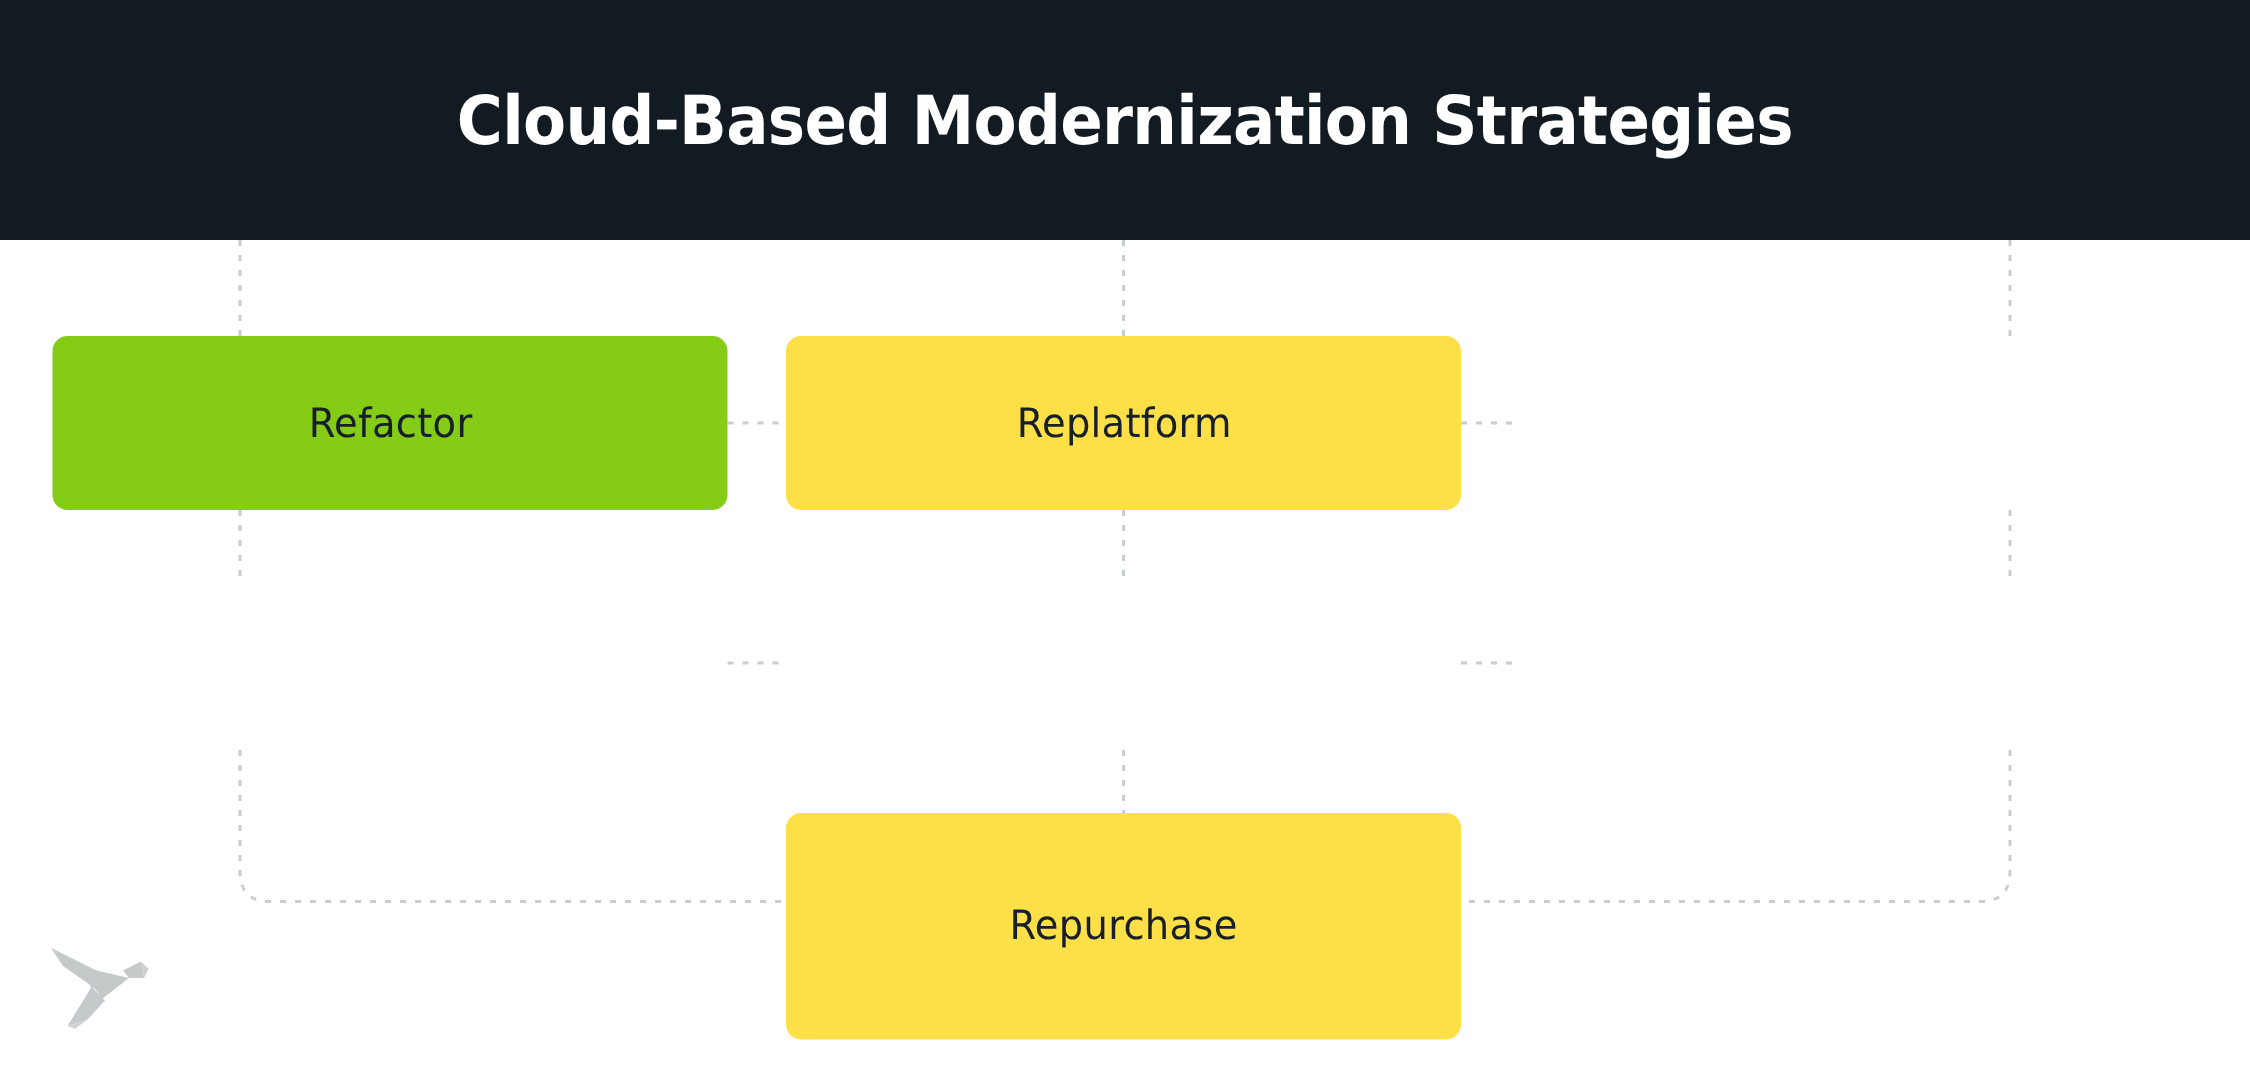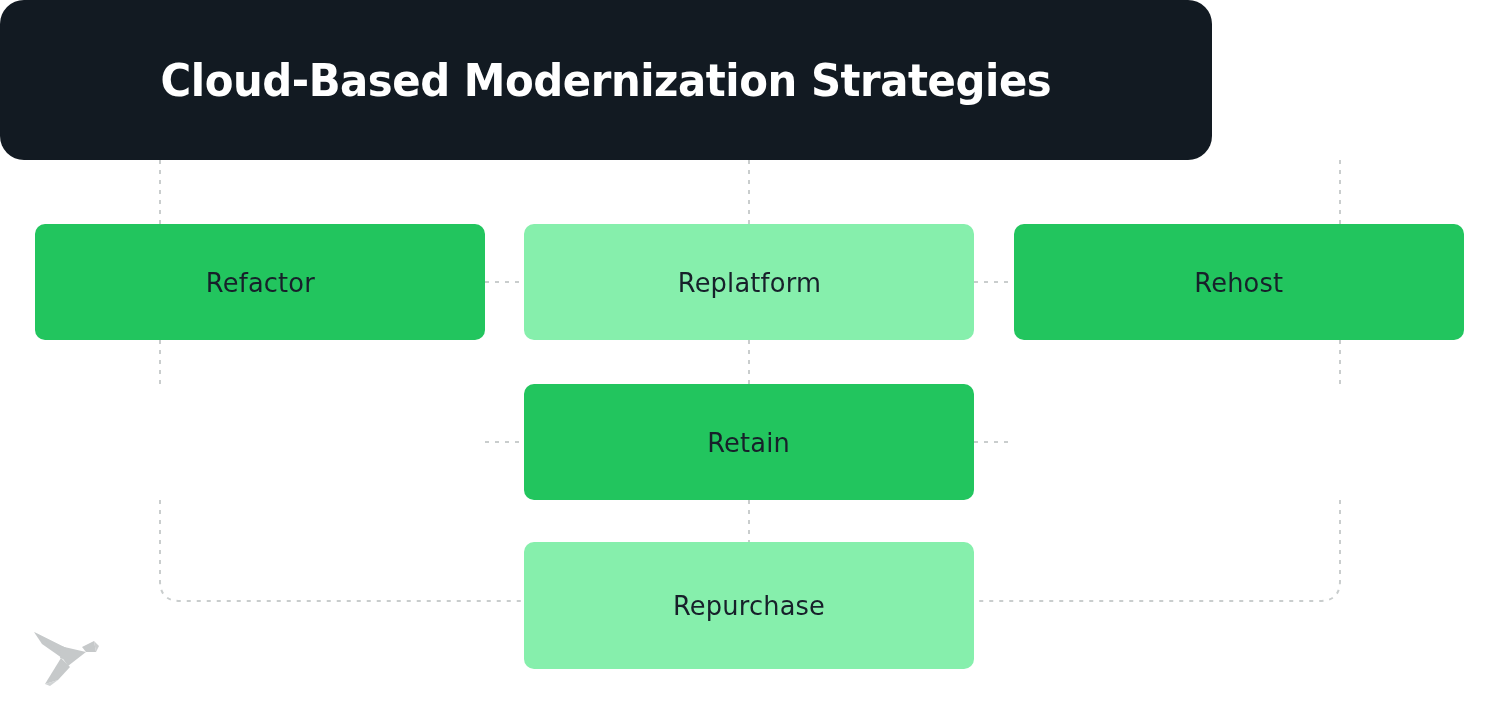--- a/index.html
+++ b/index.html
@@ -13,27 +13,26 @@
     overflow: hidden;
     font-family: "Liberation Sans", sans-serif;
     position: relative;
   }
 
   
   .header {
     position: absolute;
     left: 0;
     top: 0;
-    width: 1212px;
+    width: 1500px;
     height: 160px;
     background: #121a22;
     display: flex;
     align-items: center;
     justify-content: center;
-    border-radius: 24px;
   }
   .header-title {
     color: #ffffff;
     font-family: "DejaVu Sans", sans-serif;
     font-weight: bold;
     font-size: 45px;
     letter-spacing: -0.5px;
     text-align: center;
     white-space: nowrap;
     transform: scaleX(0.93);
@@ -68,30 +67,30 @@
   }
   .node-label {
     font-family: "DejaVu Sans", sans-serif;
     font-size: 27px;
     font-weight: 400;
     color: #17202a;
     letter-spacing: 0.2px;
     transform: scaleX(0.95);
     white-space: nowrap;
   }
-  .fill-grey { background: #22c55e; text-align: center; }
-  .fill-teal { background: #86efac; }
+  .fill-grey { background: #84cc16; text-align: center; }
+  .fill-teal { background: #fde047; }
 
   
   .col-1 { left: 35px;   width: 450px; }
   .col-2 { left: 524px;  width: 450px; }
   .col-3 { left: 1014px; width: 450px; }
   .row-1 { top: 64px;  height: 116px; }
   .row-2 { top: 224px; height: 116px; }
-  .row-3 { top: 382px; height: 127px; }
+  .row-3 { top: 382px; height: 151px; }
 
   
   .logo {
     position: absolute;
     left: 30px;
     top: 462px;
     width: 86px;
     height: 70px;
   }
 </style>
@@ -126,27 +125,21 @@
       <path d="M974 282 L1014 282"></path>
     </g>
   </svg>
 
   <div class="node fill-grey col-1 row-1">
     <span class="node-label">Refactor</span>
   </div>
   <div class="node fill-teal col-2 row-1">
     <span class="node-label">Replatform</span>
   </div>
-  <div class="node fill-grey col-3 row-1">
-    <span class="node-label">Rehost</span>
-  </div>
 
-  <div class="node fill-grey col-2 row-2">
-    <span class="node-label">Retain</span>
-  </div>
 
   <div class="node fill-teal col-2 row-3">
     <span class="node-label">Repurchase</span>
   </div>
 
   <svg class="logo" viewBox="0 0 86 70" width="86" height="70">
     <g fill="#c6c9ca">
       <polygon points="4,10 36,26 32,36 12,22"></polygon>
       <polygon points="4,10 36,26 30,29" opacity="0.85"></polygon>
       <polygon points="33,24 36,38 30,36"></polygon>

